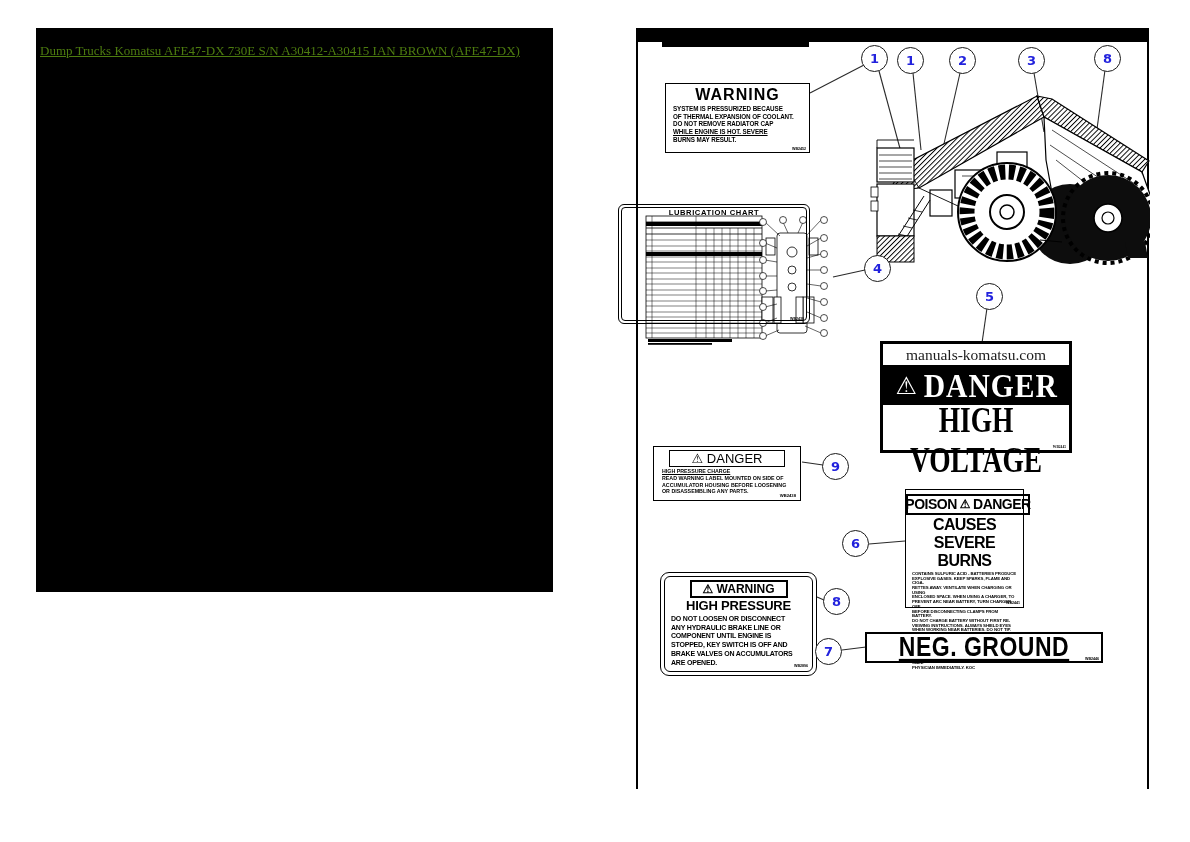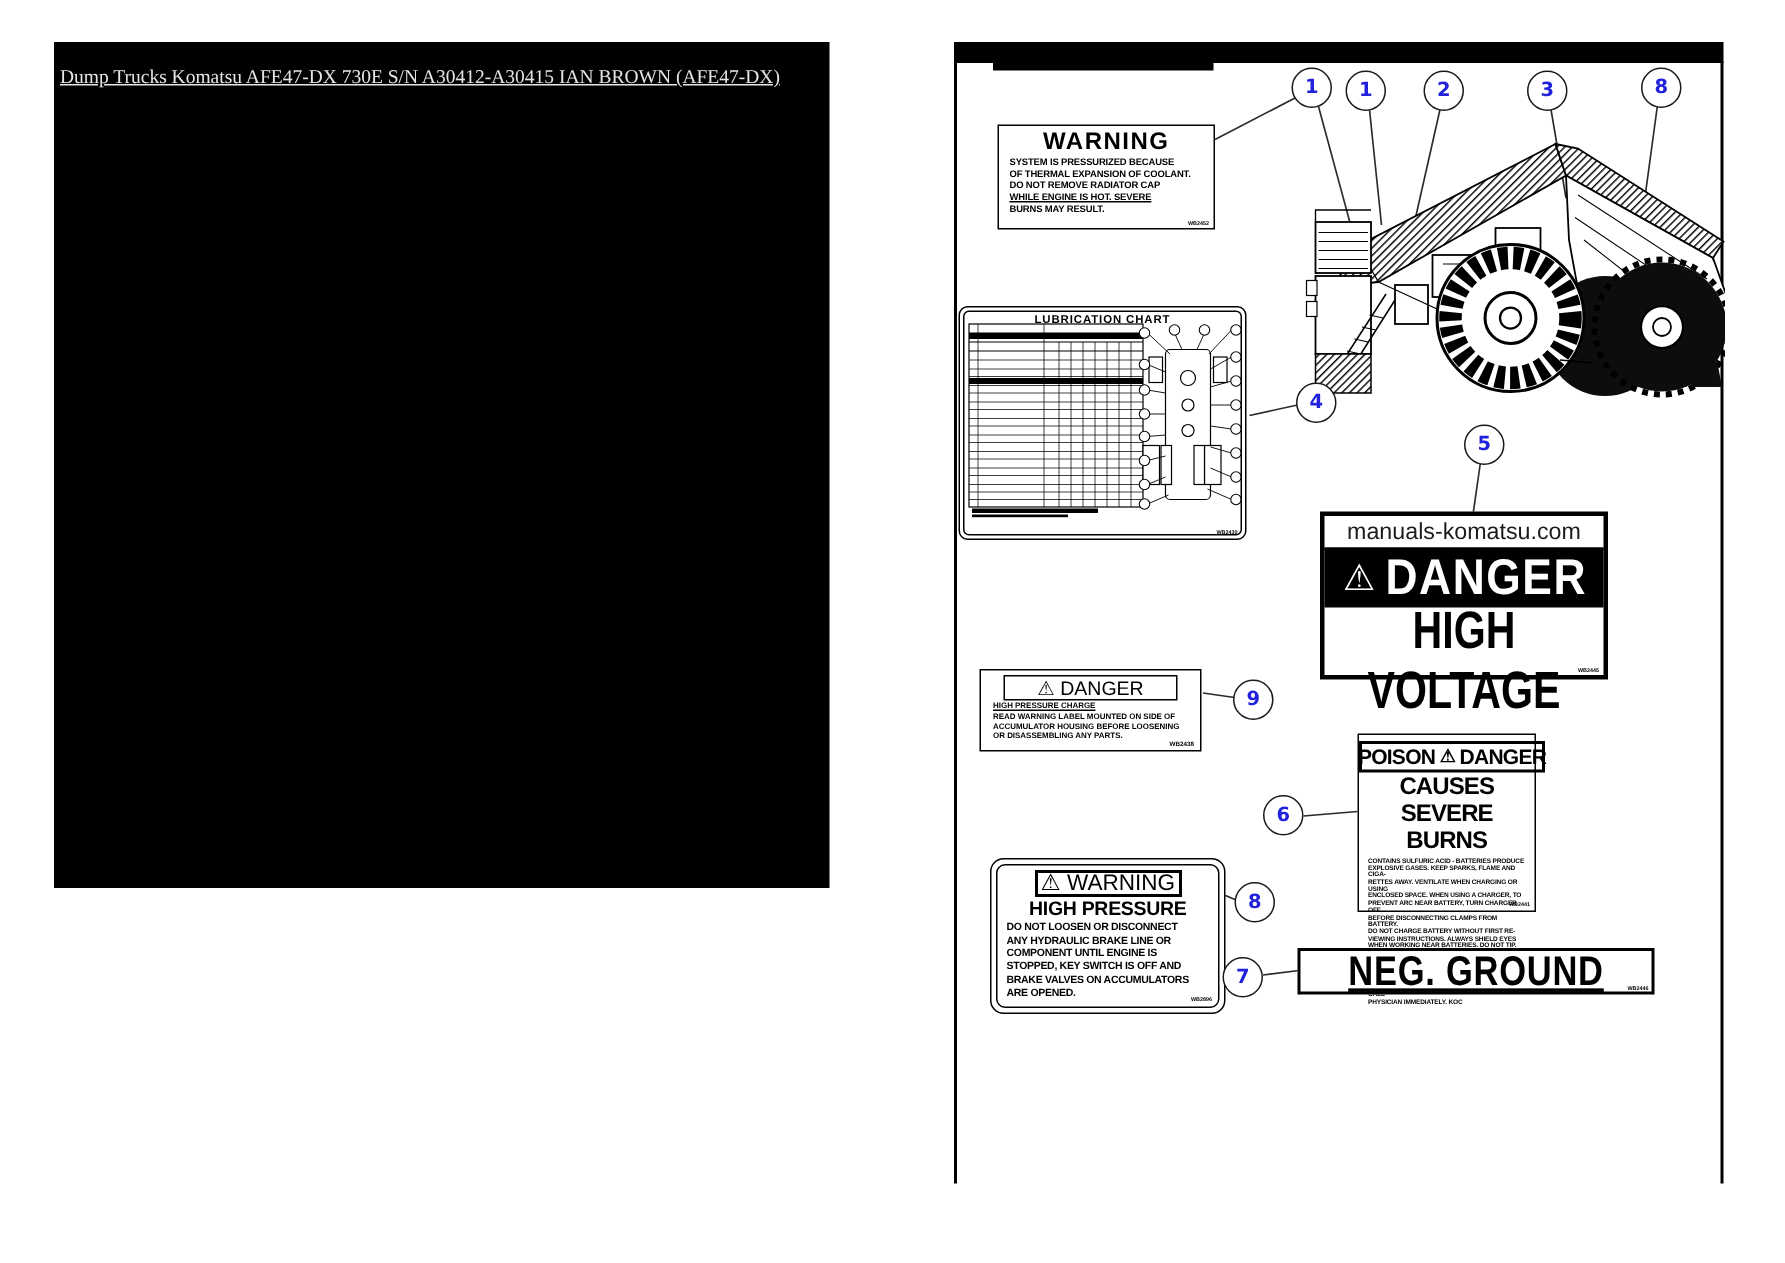--- a/index.html
+++ b/index.html
@@ -1,20 +1,20 @@
 <!DOCTYPE html>
 <html><head>
 <meta charset="utf-8">
 <style>
   html,body{margin:0;padding:0;background:#fff;}
   body{position:relative;width:1190px;height:842px;font-family:"Liberation Sans",sans-serif;overflow:hidden;}
   .abs{position:absolute;}
   
   .left-panel{left:36px;top:28px;width:517px;height:564px;background:#000;}
-  .left-panel a{display:inline-block;margin:15px 0 0 4px;font-family:"Liberation Serif",serif;font-size:13px;color:#e5e5e5;text-decoration:underline;}
+  .left-panel a{display:inline-block;margin:15px 0 0 4px;font-family:"Liberation Serif",serif;font-size:13px;color:#4d7c0f;text-decoration:underline;}
   
   .topbar{left:636px;top:28px;width:513px;height:14px;background:#000;}
   .toptab{left:662px;top:41px;width:147px;height:6px;background:#000;}
   .pborder{background:#000;width:1.6px;top:41px;height:748px;}
   
   .callout{width:25px;height:25px;border:1.6px solid #1a1a1a;border-radius:50%;background:#fff;
            display:flex;align-items:center;justify-content:center;
            font:bold 13px "DejaVu Sans",sans-serif;color:#2222DD;z-index:5;}
   
   .lbl{background:#fff;border:1.8px solid #000;color:#000;z-index:4;box-sizing:border-box;}
@@ -38,21 +38,21 @@
   .ac-sub{margin-left:8px;font-size:5.3px;font-weight:900;text-decoration:underline;}
   .ac-lines{margin:1px 0 0 8px;font-size:5.3px;font-weight:bold;line-height:6.5px;}
   
   .po-head{margin:4px auto 0 auto;width:120px;border:2px solid #000;display:flex;align-items:center;justify-content:center;gap:3px;font-size:14px;font-weight:900;letter-spacing:-0.5px;line-height:17px;}
   .po-tri{font-size:12px;}
   .po-sub{text-align:center;font-size:16px;font-weight:900;letter-spacing:-0.6px;margin-top:1px;}
   .po-body{margin:2px 4px 0 6px;font-size:4.35px;font-weight:bold;line-height:1.08;letter-spacing:-0.1px;white-space:pre-line;}
   
   .hp{border-radius:9px;}
   .hp-inner{position:absolute;left:3px;top:3px;right:3px;bottom:3px;border:1px solid #000;border-radius:6px;pointer-events:none;}
-  .hp-head{margin:7px auto 0 auto;width:94px;border:2px solid #000;text-align:center;font-size:15px;font-weight:400;line-height:14px;}
+  .hp-head{margin:7px auto 0 auto;width:94px;border:2px solid #000;text-align:center;font-size:12px;font-weight:700;line-height:14px;}
   .hp-sub{text-align:center;font-size:13px;font-weight:900;margin-top:0;letter-spacing:-0.2px;}
   .hp-lines{margin:2px 0 0 10px;font-size:7px;font-weight:bold;line-height:8.7px;letter-spacing:-0.2px;}
   
   .ng{border-width:2.5px;display:flex;align-items:center;justify-content:center;}
   .ng-text{font-size:23px;font-weight:900;letter-spacing:0.5px;transform:scale(1.0,1.2);}
 </style>
 </head>
 <body>
 
 <div class="abs left-panel">
@@ -202,27 +202,27 @@
   <div class="wr-lines">
     <div>SYSTEM IS PRESSURIZED BECAUSE</div>
     <div>OF THERMAL EXPANSION OF COOLANT.</div>
     <div>DO NOT REMOVE RADIATOR CAP</div>
     <div>WHILE ENGINE IS HOT. SEVERE</div>
     <div>BURNS MAY RESULT.</div>
   </div>
   <span class="code" style="right:3px;bottom:1px;">WB2452</span>
 </div>
 
-<div class="abs lbl chart" style="left:639px;top:204px;width:192px;height:156px;">
+<div class="abs lbl chart" style="left:618px;top:204px;width:192px;height:120px;">
   <div class="chart-inner"></div>
   <div class="chart-title">LUBRICATION CHART</div>
   <span class="code" style="right:5px;bottom:2px;">WB2430</span>
 </div>
 
-<div class="abs lbl" style="left:880px;top:341px;width:192px;height:112px;border-width:3px;">
+<div class="abs lbl" style="left:880px;top:341px;width:192px;height:112px;border-width:3px;font-family:Liberation Serif, serif;">
   <div class="hv-watermark">manuals-komatsu.com</div>
   <div class="hv-band">
     <span class="hv-tri">⚠</span>
     <span class="hv-danger">DANGER</span>
   </div>
   <div class="hv-msg">HIGH VOLTAGE</div>
   <span class="code" style="right:3px;bottom:1px;">WB2445</span>
 </div>
 
 <div class="abs lbl" style="left:653px;top:446px;width:148px;height:55px;border-width:1.5px;">

